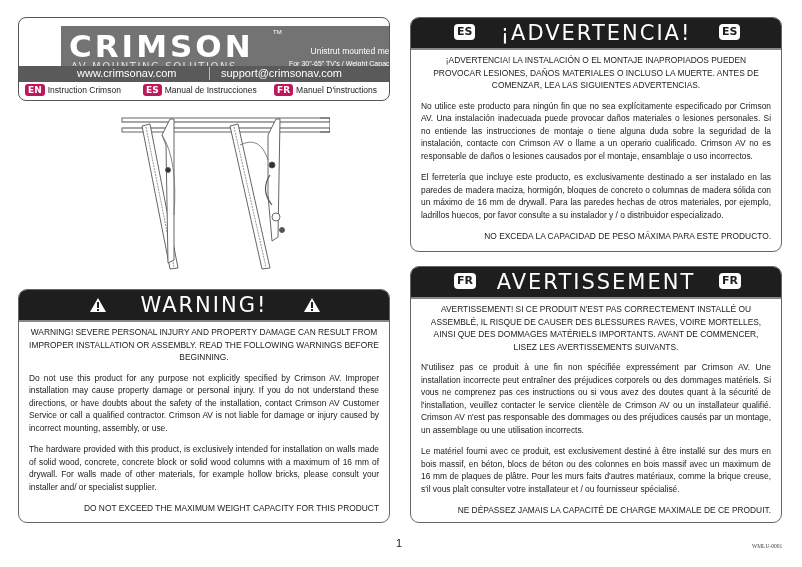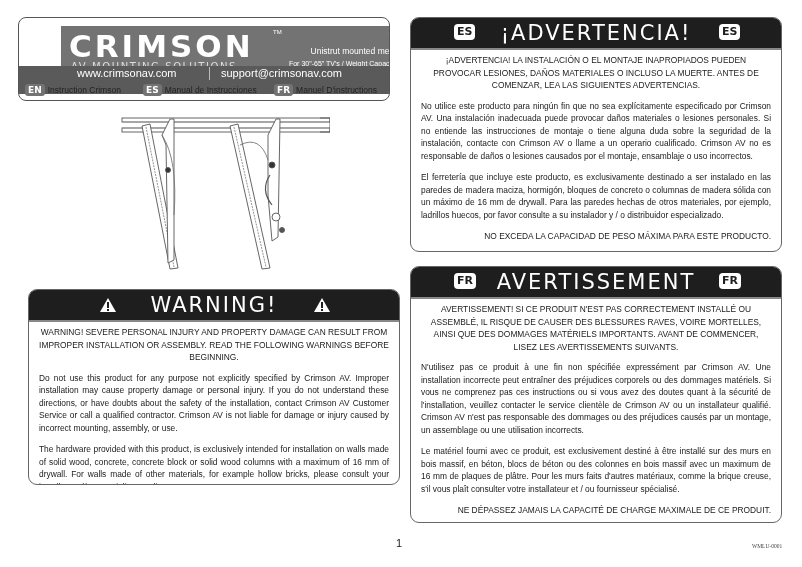--- a/index.html
+++ b/index.html
@@ -21,27 +21,27 @@
       font-weight: bold; font-size: 31px; letter-spacing: 3px; color: #fff; line-height: 36px;
     }
     .logo-tm { position: absolute; left: 212px; top: 3px; font-size: 6px; color: #fff; }
     .logo-sub {
       position: absolute; left: 10px; top: 35px; font-size: 10px; letter-spacing: 1.6px; color: #ddd;
       font-family: "DejaVu Sans", sans-serif;
     }
     .model { position: absolute; right: 8px; top: 5px; font-size: 11px; font-weight: bold; color: #fff; }
     .model-desc { position: absolute; right: 8px; top: 20px; font-size: 8.5px; color: #fff; }
     .model-cap { position: absolute; right: 8px; top: 34px; font-size: 7px; color: #fff; }
-    .brand-links { position: absolute; left: 0; top: 48px; width: 100%; height: 28px; background: #5a5a5a; }
+    .brand-links { position: absolute; left: 0; top: 48px; width: 100%; height: 16px; background: #5a5a5a; }
     .brand-links span { position: absolute; top: 1px; font-size: 11px; color: #fff; }
     .link-divider { position: absolute; left: 190px; top: 1px; width: 1px; height: 13px; background: #bbb; }
     .brand-langs { position: absolute; left: 0; top: 63px; width: 100%; height: 19px; }
     .lang-item { position: absolute; top: 3px; font-size: 8.5px; color: #222; display: flex; align-items: center; gap: 3px; }
     .lang-badge {
-      display: inline-block; background: #737373; color: #fff; font-weight: bold; font-size: 9px;
+      display: inline-block; background: #be185d; color: #fff; font-weight: bold; font-size: 9px;
       padding: 0 3px; border-radius: 3px; line-height: 12px; font-family: "DejaVu Sans", sans-serif;
     }
 
     
     .diagram { left: 90px; top: 105px; width: 240px; height: 175px; }
 
     
     .panel {
       border: 1.5px solid #666; border-radius: 9px; overflow: hidden; background: #fff; box-sizing: border-box;
     }
@@ -53,21 +53,21 @@
     .head-badge {
       position: absolute; top: 6px; background: #fff; color: #1e1e1e; font-weight: bold;
       font-family: "DejaVu Sans", sans-serif; font-size: 11px; line-height: 16px; padding: 0 3px; border-radius: 4px;
     }
     .warn-tri { position: absolute; top: 7px; width: 18px; height: 16px; }
     .panel-body { padding: 4px 10px 0 10px; }
     .lead { text-align: center; font-size: 8.4px; line-height: 12.5px; margin: 0 0 8px 0; text-transform: none; }
     .para { text-align: justify; font-size: 8.4px; line-height: 12.5px; margin: 0 0 9px 0; }
     .closing { text-align: right; font-size: 8.4px; line-height: 12px; margin: 4px 0 0 0; }
 
-    #warn-en { left: 28px; top: 289px; width: 372px; height: 196px; }
+    #warn-en { left: 18px; top: 289px; width: 372px; height: 234px; }
     #warn-es { left: 410px; top: 17px; width: 372px; height: 235px; }
     #warn-fr { left: 410px; top: 266px; width: 372px; height: 257px; }
 
     .page-num { left: 396px; top: 537px; font-size: 11px; color: #222; }
     .doc-code { left: 752px; top: 543px; font-size: 5.5px; color: #444; font-family: "Liberation Serif", serif; }
   </style>
 </head>
 <body>
 
 <div class="abs brand-box">

